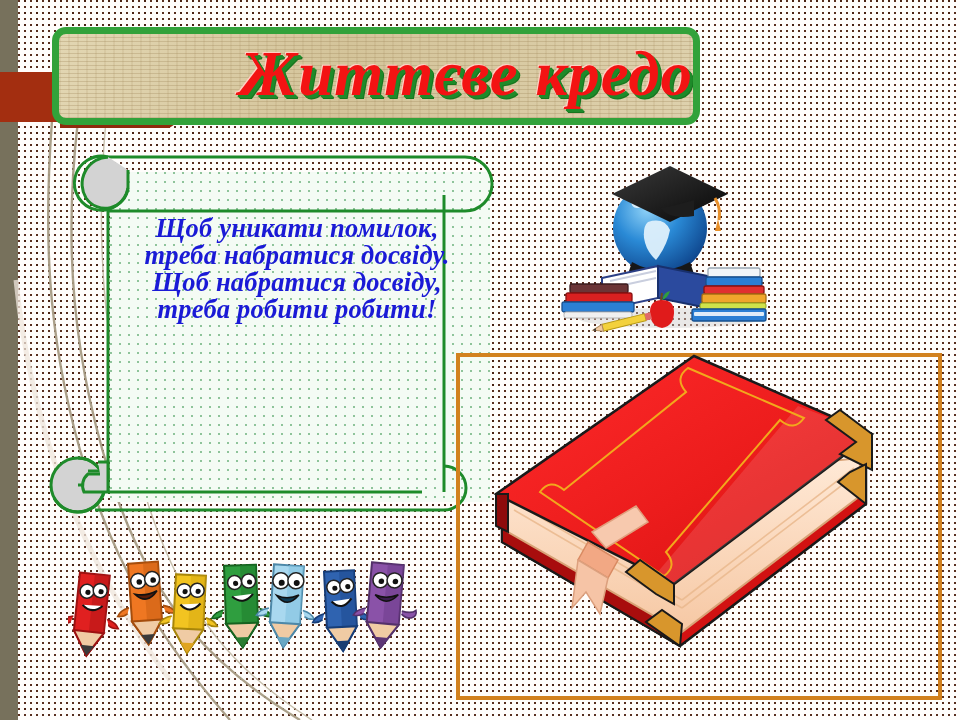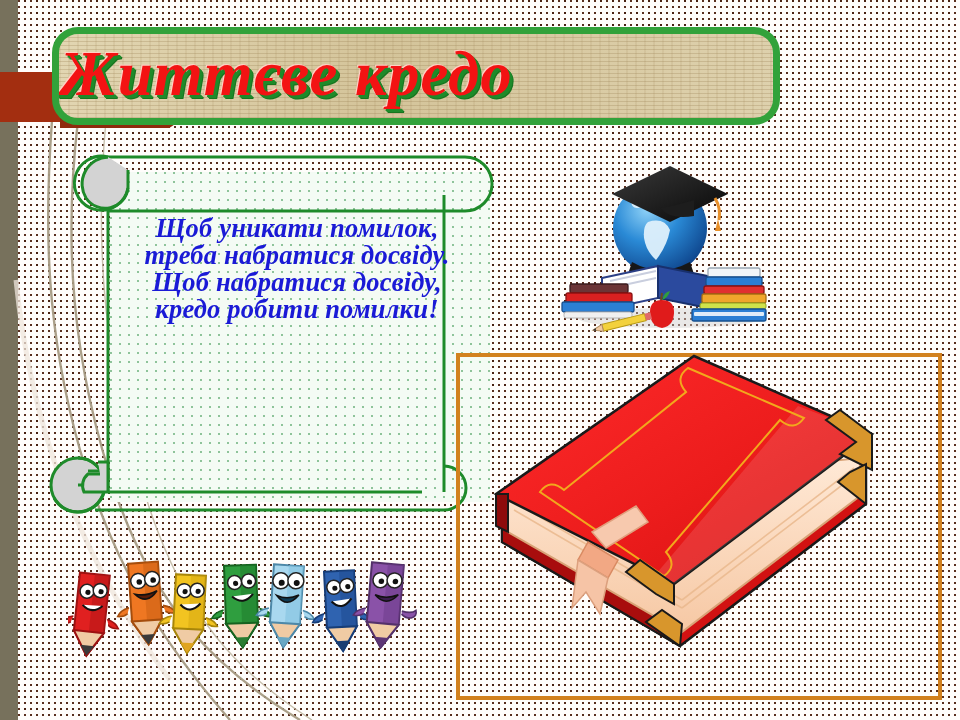--- a/index.html
+++ b/index.html
@@ -48,30 +48,30 @@
     position:absolute;left:60px;top:108px;width:140px;height:20px;
     background:#8f2a0e;
     clip-path:polygon(0 0,100% 0,78% 100%,0 100%);
   }
 
   
   .swooshes{position:absolute;left:0;top:120px;width:330px;height:600px;pointer-events:none;}
 
   
   .title-banner{
-    position:absolute;left:52px;top:27px;width:728px;height:98px;
+    position:absolute;left:52px;top:27px;width:648px;height:98px;
     border:7px solid #32a23a;
-    border-radius:26px;
+    border-radius:14px;
     background-color:#d9cba4;
     background-image:
       repeating-linear-gradient(0deg, rgba(155,130,85,0.30) 0px, rgba(155,130,85,0.30) 1px, transparent 1px, transparent 4px),
       repeating-linear-gradient(90deg, rgba(170,145,100,0.16) 0px, rgba(170,145,100,0.16) 2px, transparent 2px, transparent 9px),
       linear-gradient(100deg,#e2d6b2 0%,#d4c49a 45%,#ded1ad 100%);
     box-sizing:border-box;
-    display:flex;align-items:center;justify-content:flex-start;
+    display:flex;align-items:center;justify-content:flex-end;
     overflow:hidden;
   }
   .title-text{
     font-family:"Liberation Serif", serif;
     font-weight:bold;font-style:italic;
     font-size:63px;
     letter-spacing:1px;
     color:#f31313;
     text-shadow:
        2px 2px 0 #1e8b2a,
@@ -176,21 +176,21 @@
       <g>
         <circle cx="38" cy="345" r="27" fill="#d3d3d3" stroke="#1e8b2a" stroke-width="3"></circle>
         <path d="M38,318 A27,27 0 1 1 14,358 M38,345 L66,345 A14,14 0 0 0 66,331 L48,331" fill="none" stroke="#1e8b2a" stroke-width="3"></path>
         <path d="M58,322 L68,322 L68,352 L44,352 A15,15 0 0 1 48,334 L60,334" fill="#d3d3d3" stroke="#1e8b2a" stroke-width="3"></path>
       </g>
     </svg>
 
     <div class="scroll-quote">Щоб уникати помилок,
 треба набратися досвіду.
 Щоб набратися досвіду,
-кредо робити помилки!</div>
+треба робити робити!</div>
   </div>
 
   <div class="orange-frame"></div>
 
   <div class="art-globe">
     <svg width="220" height="185" viewBox="0 0 220 185">
       <defs>
         <radialGradient id="gl" cx="36%" cy="30%" r="78%">
           <stop offset="0%" stop-color="#8fd2f7"></stop>
           <stop offset="45%" stop-color="#2a8ad6"></stop>

